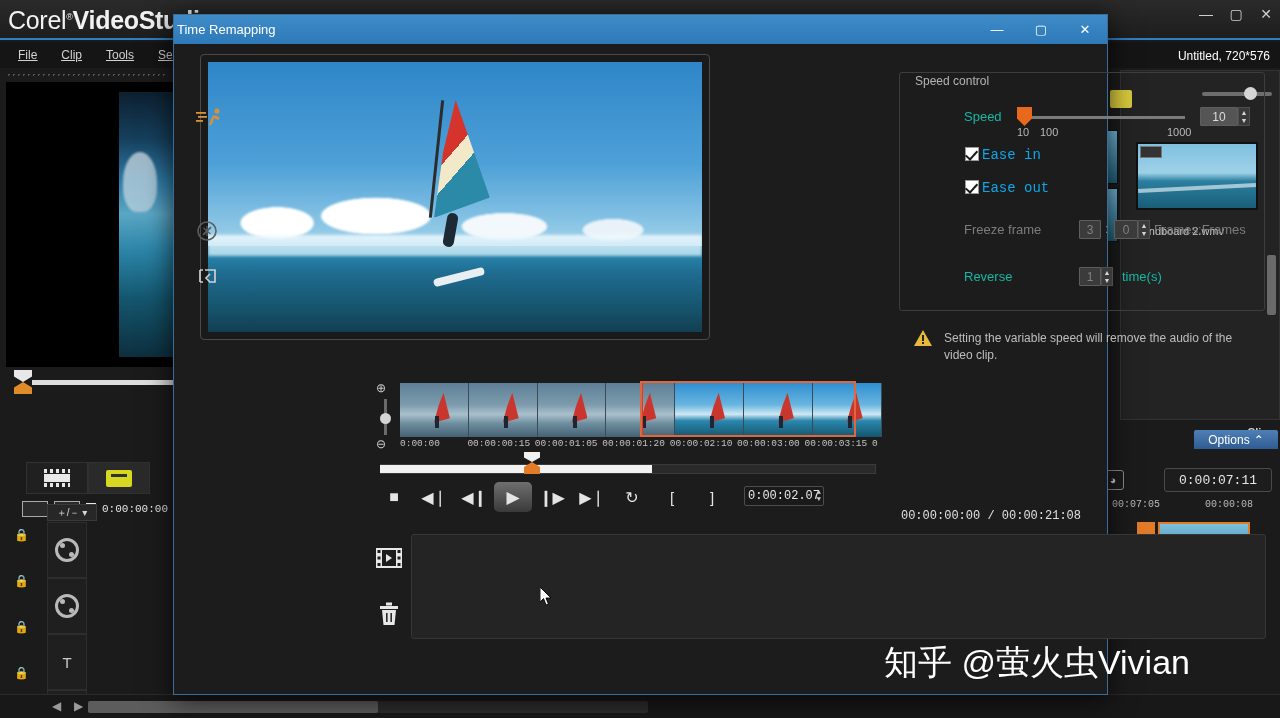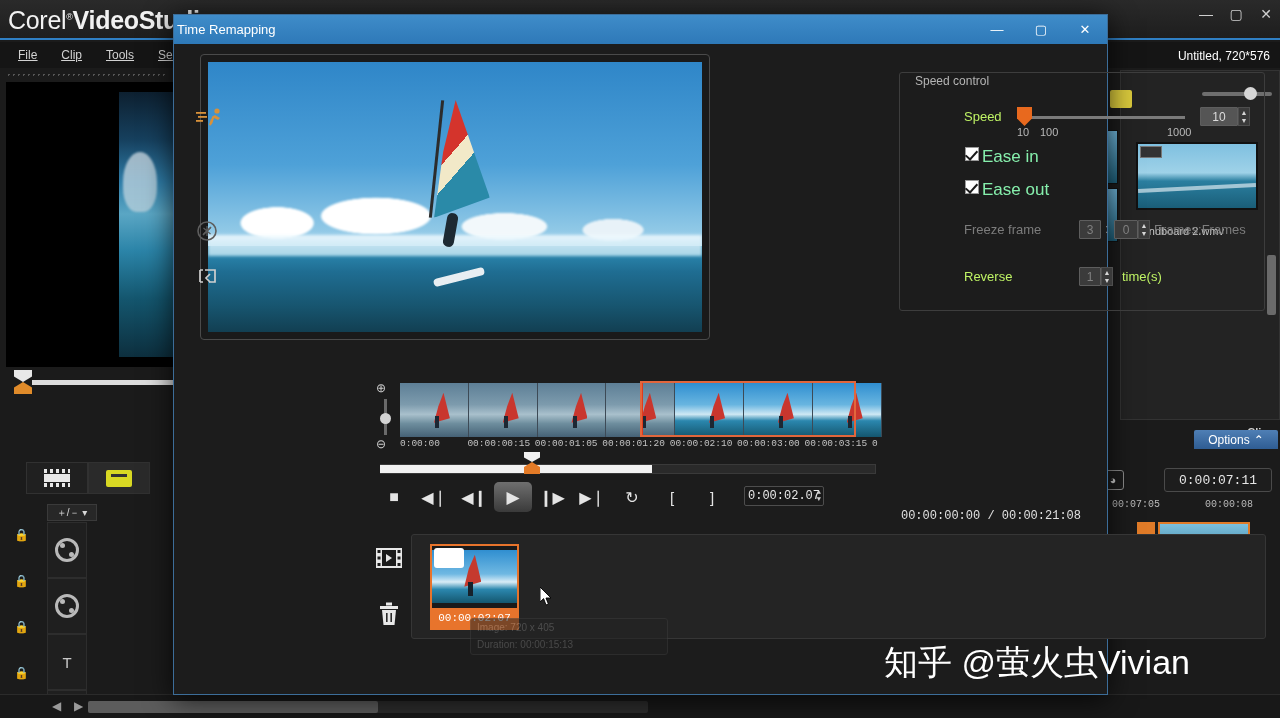--- a/index.html
+++ b/index.html
@@ -203,35 +203,35 @@
   .tb.play { background:linear-gradient(#6f6f6f,#3a3a3a); border-radius:5px; width:38px; height:30px; }
   .tc-box { position:absolute; left:570px; top:471px; width:80px; height:20px; background:#1a1a1a; border:1px solid #4d4d4d; border-radius:2px;
      display:flex; align-items:center; justify-content:center; color:#e8e8e8; font-size:12px; font-family:"Liberation Mono",monospace;}
   .tc-spin { position:absolute; right:2px; top:2px; display:flex; flex-direction:column; color:#cfcfcf; font-size:7px; line-height:7px;}
   .dur-text { position:absolute; right:26px; top:494px; font-size:12px; color:#e0e0e0; font-family:"Liberation Mono",monospace;text-align:right;}
 
   
   .grp { position:absolute; left:725px; top:57px; width:366px; height:239px; border:1px solid #3d3d3d; border-radius:3px;}
   .grp-title { position:absolute; left:735px; top:59px; background:#1c1c1c; padding:0 6px; font-size:12px; color:#b5b5b5;}
   .ic { position:absolute; left:22px; color:#d8a14a; }
-  .lbl { position:absolute; font-size:13px; color:#bef264; }
+  .lbl { position:absolute; font-size:13px; color:#14b8a6; }
   .lbl.dim { color:#7c7c7c; }
 
   .sl-track { position:absolute; left:849px; top:101px; width:162px; height:3px; background:#7a7a7a;}
   .sl-thumb { position:absolute; left:843px; top:92px; width:15px; height:19px; background:#e8691e;
      clip-path: polygon(0 0,100% 0,100% 60%,50% 100%,0 60%);}
   .sl-lbl { position:absolute; font-size:11px; color:#b9b9b9; top:111px;}
   .numbox { position:absolute; background:#555; border:1px solid #5e5e5e; color:#dcdcdc; font-size:12px;
      display:flex; align-items:center; justify-content:center; border-radius:1px;}
   .numbox.dis { background:#3b3b3b; color:#808080; }
   .spin { position:absolute; width:12px; display:flex; flex-direction:column; align-items:center; justify-content:center; gap:2px;
      background:#3a3a3a; border:1px solid #4e4e4e; color:#d6d6d6; font-size:7px; line-height:6px;}
   .cbx { position:absolute; width:14px; height:14px; background:#fff; border:1px solid #9a9a9a;}
   .cbx::after{content:"";position:absolute;left:2px;top:0px;width:5px;height:10px;border:solid #1a1a1a;border-width:0 2.5px 2.5px 0;transform:rotate(42deg);}
-  .cbx-lbl { position:absolute; font-size:17px; color:#86efac;}
+  .cbx-lbl { position:absolute; font-size:14px; color:#0ea5e9;font-family:Liberation Mono, monospace;}
 
   .warn { position:absolute; left:740px; top:315px; width:345px; display:flex; gap:12px;}
   .warn-ic { width:18px; height:16px; flex:none; }
   .warn-tx { font-size:12px; color:#bdbdbd; line-height:17px; }
 
   
   .tray { position:absolute; left:237px; top:519px; width:855px; height:105px; background:#242424; border:1px solid #363636; border-radius:3px;}
   .tray-side { position:absolute; left:200px; top:528px; width:34px;}
   .tsb { width:30px; height:30px; margin-bottom:26px; display:flex; align-items:center; justify-content:center; color:#e6e6e6;}
   .clipcard { position:absolute; left:256px; top:529px; width:89px; height:86px; border:2px solid #e8742c; background:#000;}
@@ -296,20 +296,26 @@
 
   <div class="tl-tabs">
     <div class="tl-tab">
         <div class="film-ico"></div>
       </div>
     <div class="tl-tab active">
         <div class="story-ico"></div>
       </div>
   </div>
 
+  <div class="tl-row2">
+    <div class="tl-mini"></div>
+    <div class="tl-mini"></div>
+    <div class="tl-marker"></div>
+    <div class="tl-tc">0:00:00:00</div>
+  </div>
 
   <div class="tl-addbar">＋/－ ▾</div>
 
   <div class="tl-tracks">
     <div class="tl-trkhdr">
         <div class="reel"></div>
       </div>
     <div class="tl-trkhdr">
         <div class="reel"></div>
       </div>
@@ -554,20 +560,28 @@
   <div class="lbl" style="left:790px; top:254px;">Reverse</div>
   <div class="numbox dis" style="left:905px; top:252px; width:22px; height:19px;">
     <span>1</span>
   </div>
   <div class="spin" style="left:927px; top:252px; height:19px;">
       <span>▲</span>
       <span>▼</span>
     </div>
   <div class="lbl" style="left:948px; top:254px;">time(s)</div>
 
+  <div class="warn">
+    <svg class="warn-ic" viewBox="0 0 18 16">
+      <path d="M9 0 L18 16 H0 Z" fill="#e8b93a"></path>
+      <rect x="8" y="5" width="2" height="6" fill="#222"></rect>
+      <rect x="8" y="12" width="2" height="2" fill="#222"></rect>
+    </svg>
+    <div class="warn-tx">Setting the variable speed will remove the audio of the video clip.</div>
+  </div>
 
   <div class="tray">
     
     
   </div>
 
   <div class="tray-side">
     <div class="tsb">
       <svg width="26" height="20" viewBox="0 0 26 20">
         <rect x="0" y="0" width="26" height="20" fill="#e8e8e8"></rect>
@@ -585,33 +599,21 @@
       <svg width="22" height="24" viewBox="0 0 22 24">
         <rect x="2" y="4" width="18" height="3" fill="#e8e8e8"></rect>
         <rect x="8" y="0.5" width="6" height="3" fill="#e8e8e8"></rect>
         <path d="M4 8 h14 l-1.5 15 h-11 z" fill="#e8e8e8"></path>
         <rect x="8" y="11" width="1.6" height="9" fill="#2a2a2a"></rect>
         <rect x="12.4" y="11" width="1.6" height="9" fill="#2a2a2a"></rect>
       </svg>
     </div>
   </div>
 
-  <div class="clipcard">
-    <div class="clipthumb">
-      <div class="clip-badge"></div>
-      <div class="clip-sail"></div>
-      <div class="clip-rider"></div>
-    </div>
-    <div class="cliptime">00:00:02:07</div>
-  </div>
-
-  <div class="tooltip">
-    <div>Image: 720 x 405</div>
-    <div>Duration: 00:00:15:13</div>
-  </div>
+
 
   <svg class="cursor" viewBox="0 0 12 19">
     <path d="M0 0 L0 15 L3.6 11.6 L6 18 L8.4 17 L6 11 L11 11 Z" fill="#fff" stroke="#000" stroke-width="0.9"></path>
   </svg>
 
 </div>
 
 <div class="wm">知乎 @萤火虫Vivian</div>
 
 </body></html>

